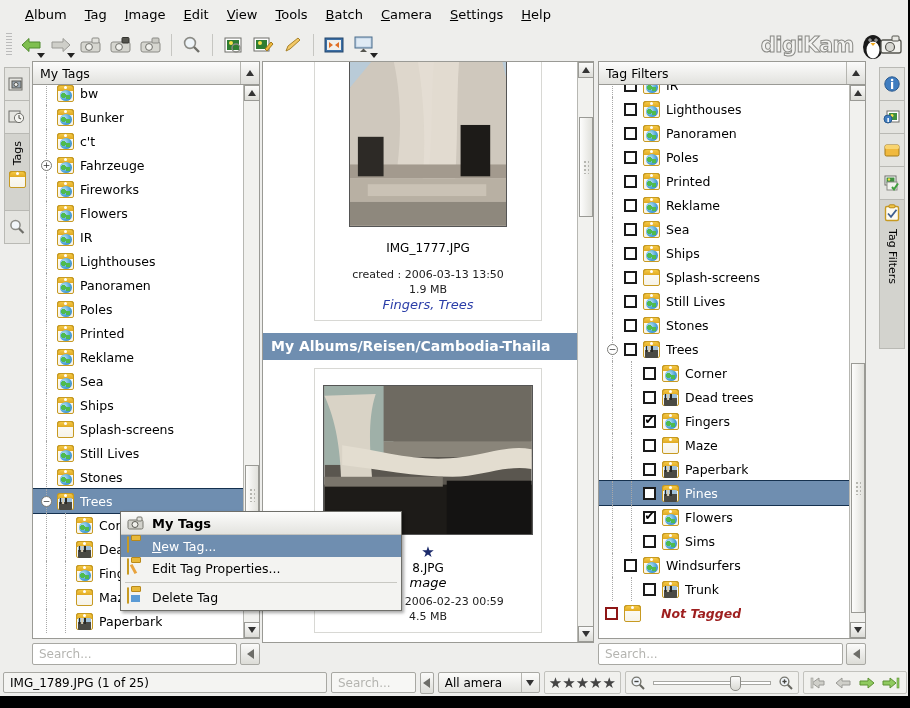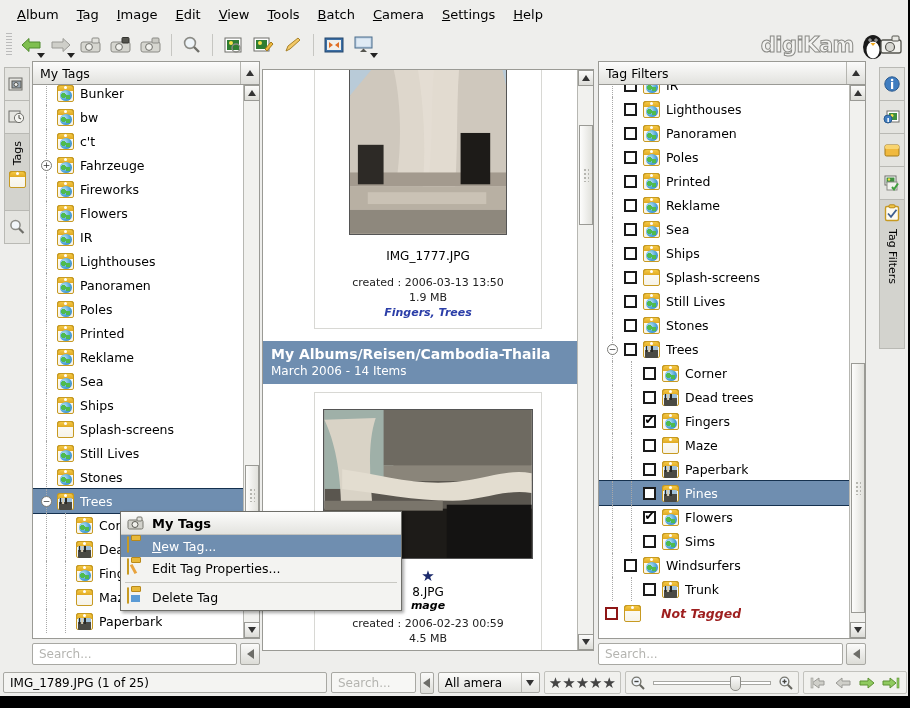--- a/index.html
+++ b/index.html
@@ -15,21 +15,21 @@
     width: 910px; height: 708px;
     background: #eeeeec;
     overflow: hidden;
   }
 
   
   .menubar {
     position: absolute; left: 0; top: 0; width: 910px; height: 28px;
     background: #eeeeec;
     display: flex; align-items: center;
-    padding-left: 8px;
+    padding-left: 16px;
     border-bottom: none;
   }
   .menu-item {
     padding: 4px 9px;
     font-size: 13px;
     color: #000;
     cursor: default;
     white-space: nowrap;
   }
   .menu-item u { text-decoration: underline; }
@@ -287,39 +287,38 @@
     border: 1px solid #a8a8a3; border-radius: 2px;
     display: flex; align-items: center; justify-content: center;
   }
   .left-tri { width:0;height:0;border-top:5px solid transparent;border-bottom:5px solid transparent;border-right:7px solid #6d6d68;}
 
   
   .iconview {
     position: absolute; left: 0; top: 0; right: 0; bottom: 0;
     background: #fff; border: 1px solid #9a9a95;
     overflow: hidden;
-    margin-top: 8px;
   }
   .thumb-card {
     margin: 6px auto 0 auto;
     width: 228px;
     background: #fff;
     border: 1px solid #d8d8d4;
     text-align: center;
     padding: 6px 4px 8px 4px;
     position: relative;
   }
   .thumb-img {
     margin: 0 auto;
     border: 1px solid #555;
     display: block;
   }
   .thumb-name { font-size: 12px; color: #000; margin-top: 14px; }
   .thumb-meta { font-size: 11px; color: #222; margin-top: 12px; line-height: 15px; }
-  .thumb-tags { font-size: 11px; color: #2b3ea8; font-style: italic; font-weight: bold; }
+  .thumb-tags { font-size: 13px; color: #2b3ea8; font-style: italic; }
   .album-band {
     background: #6f8eb0;
     color: #fff;
     padding: 5px 8px 6px 8px;
     margin-top: 12px;
   }
   .album-band .t1 { font-size: 14px; font-weight: bold; white-space: nowrap; }
   .album-band .t2 { font-size: 12px; margin-top: 2px; }
   .star { color: #1b2a6b; font-size: 15px; }
 
@@ -602,31 +601,31 @@
       <div class="tree-body" style="height:554px;">
         <div class="tree-scroll" id="left-tree-rows" style="right: 16px; margin-top: -4px;">
             <div class="trow">
               <span class="guide"></span>
               <span class="tagicon">
                 <span class="body"></span>
                 <span class="top"></span>
                 <span class="hole"></span>
                 <span class="emb"></span>
               </span>
+              <span class="trow-label">bw</span>
+            </div>
+            <div class="trow">
+              <span class="guide"></span>
+              <span class="tagicon">
+                <span class="body"></span>
+                <span class="top"></span>
+                <span class="hole"></span>
+                <span class="emb"></span>
+              </span>
               <span class="trow-label">Bunker</span>
-            </div>
-            <div class="trow">
-              <span class="guide"></span>
-              <span class="tagicon">
-                <span class="body"></span>
-                <span class="top"></span>
-                <span class="hole"></span>
-                <span class="emb"></span>
-              </span>
-              <span class="trow-label">bw</span>
             </div>
             <div class="trow">
               <span class="guide"></span>
               <span class="tagicon">
                 <span class="body"></span>
                 <span class="top"></span>
                 <span class="hole"></span>
                 <span class="emb"></span>
               </span>
               <span class="trow-label">c't</span>
@@ -878,21 +877,20 @@
           <div class="thumb-name">IMG_1777.JPG</div>
           <div class="thumb-meta">
             <div>created : 2006-03-13 13:50</div>
             <div>1.9 MB</div>
             <div class="thumb-tags">Fingers, Trees</div>
           </div>
         </div>
 
         <div class="album-band">
           <div class="t1">My Albums/Reisen/Cambodia-Thaila</div>
-          <div class="t2">March 2006 - 14 Items</div>
         </div>
 
         <div class="thumb-card" style="margin-top:8px;padding-top:16px;">
           <svg class="thumb-img" width="210" height="150" viewBox="0 0 210 150">
             <rect width="210" height="150" fill="#5a564f"></rect>
             <rect x="0" y="0" width="70" height="80" fill="#9fb0a8"></rect>
             <rect x="60" y="0" width="150" height="56" fill="#6e6a61"></rect>
             <rect x="60" y="56" width="150" height="16" fill="#8a857a"></rect>
             <path d="M0 10 C14 40 20 80 16 150 L52 150 C50 90 40 45 52 8 Z" fill="#d9d3c6"></path>
             <path d="M18 60 C60 66 95 78 140 72 C170 68 186 60 210 64 L210 84 C180 80 160 92 130 92 C92 92 54 84 18 80 Z" fill="#e3ddd0"></path>

